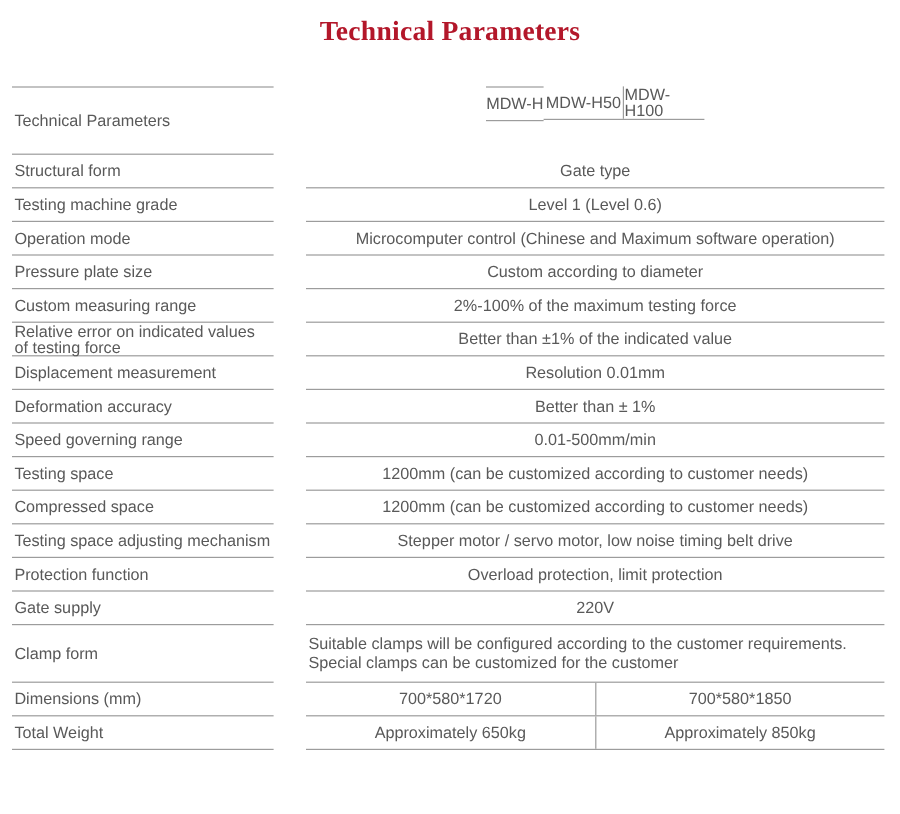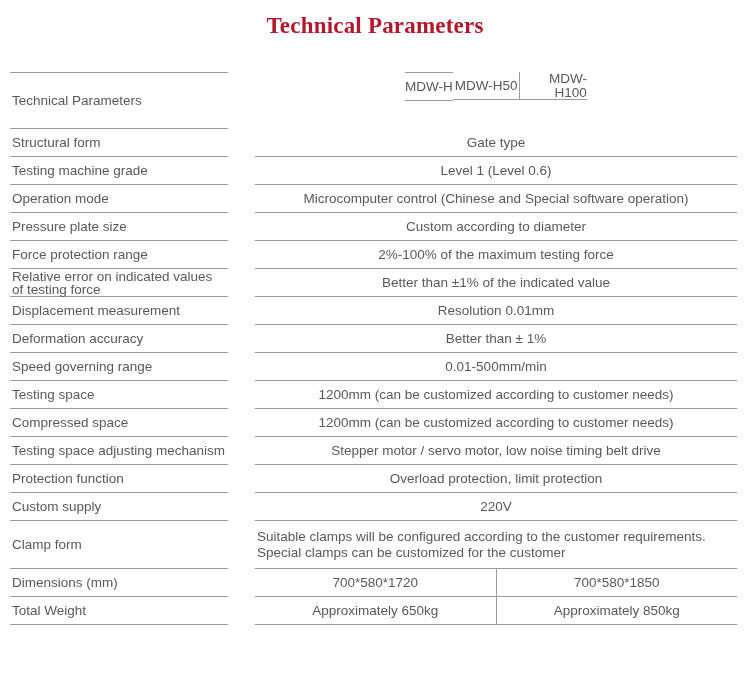--- a/index.html
+++ b/index.html
@@ -66,21 +66,21 @@
   .series-cell{
     height:29px;
     border-top:1px solid var(--line);
     border-bottom:1px solid var(--line);
     display:flex;align-items:center;justify-content:center;
   }
   .models{height:28px;display:flex;border-bottom:1px solid var(--line);}
   .half{
     flex:1;
     display:flex;align-items:center;justify-content:center;
-    text-align:right;
+    text-align:left;
   }
   .half.first{border-right:1px solid var(--line);}
   .rcell.split{padding:0;align-items:stretch;}
   
   .row.tall{height:48px;justify-content:center;}
   .row.tall .lcell,.row.tall .rcell{height:48px;}
   .rcell.left-align{
     justify-content:flex-start;
     text-align:left;
     line-height:16px;
@@ -114,30 +114,30 @@
     </div>
 
 
     <div class="row std">
       <div class="lcell">Testing machine grade</div>
       <div class="rcell">Level 1 (Level 0.6)</div>
     </div>
 
     <div class="row std">
       <div class="lcell">Operation mode</div>
-      <div class="rcell">Microcomputer control (Chinese and Special software operation)</div>
+      <div class="rcell">Microcomputer control (Chinese and Maximum software operation)</div>
     </div>
 
     <div class="row std">
       <div class="lcell">Pressure plate size</div>
       <div class="rcell">Custom according to diameter</div>
     </div>
 
     <div class="row std">
-      <div class="lcell">Force protection range</div>
+      <div class="lcell">Custom measuring range</div>
       <div class="rcell">2%-100% of the maximum testing force</div>
     </div>
 
     <div class="row std">
       <div class="lcell wrap2">Relative error on indicated values of testing force</div>
       <div class="rcell">Better than ±1% of the indicated value</div>
     </div>
 
     <div class="row std">
       <div class="lcell">Displacement measurement</div>
@@ -168,21 +168,21 @@
       <div class="lcell">Testing space adjusting mechanism</div>
       <div class="rcell">Stepper motor / servo motor, low noise timing belt drive</div>
     </div>
 
     <div class="row std">
       <div class="lcell">Protection function</div>
       <div class="rcell">Overload protection, limit protection</div>
     </div>
 
     <div class="row std">
-      <div class="lcell">Custom supply</div>
+      <div class="lcell">Gate supply</div>
       <div class="rcell">220V</div>
     </div>
 
     <div class="row tall">
       <div class="lcell">Clamp form</div>
       <div class="rcell left-align">Suitable clamps will be configured according to the customer requirements. Special clamps can be customized for the customer</div>
     </div>
 
     <div class="row std">
       <div class="lcell">Dimensions (mm)</div>

